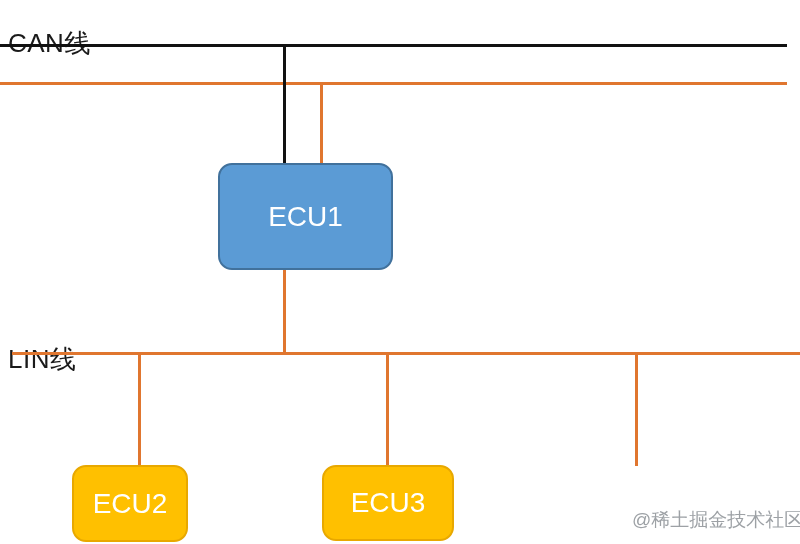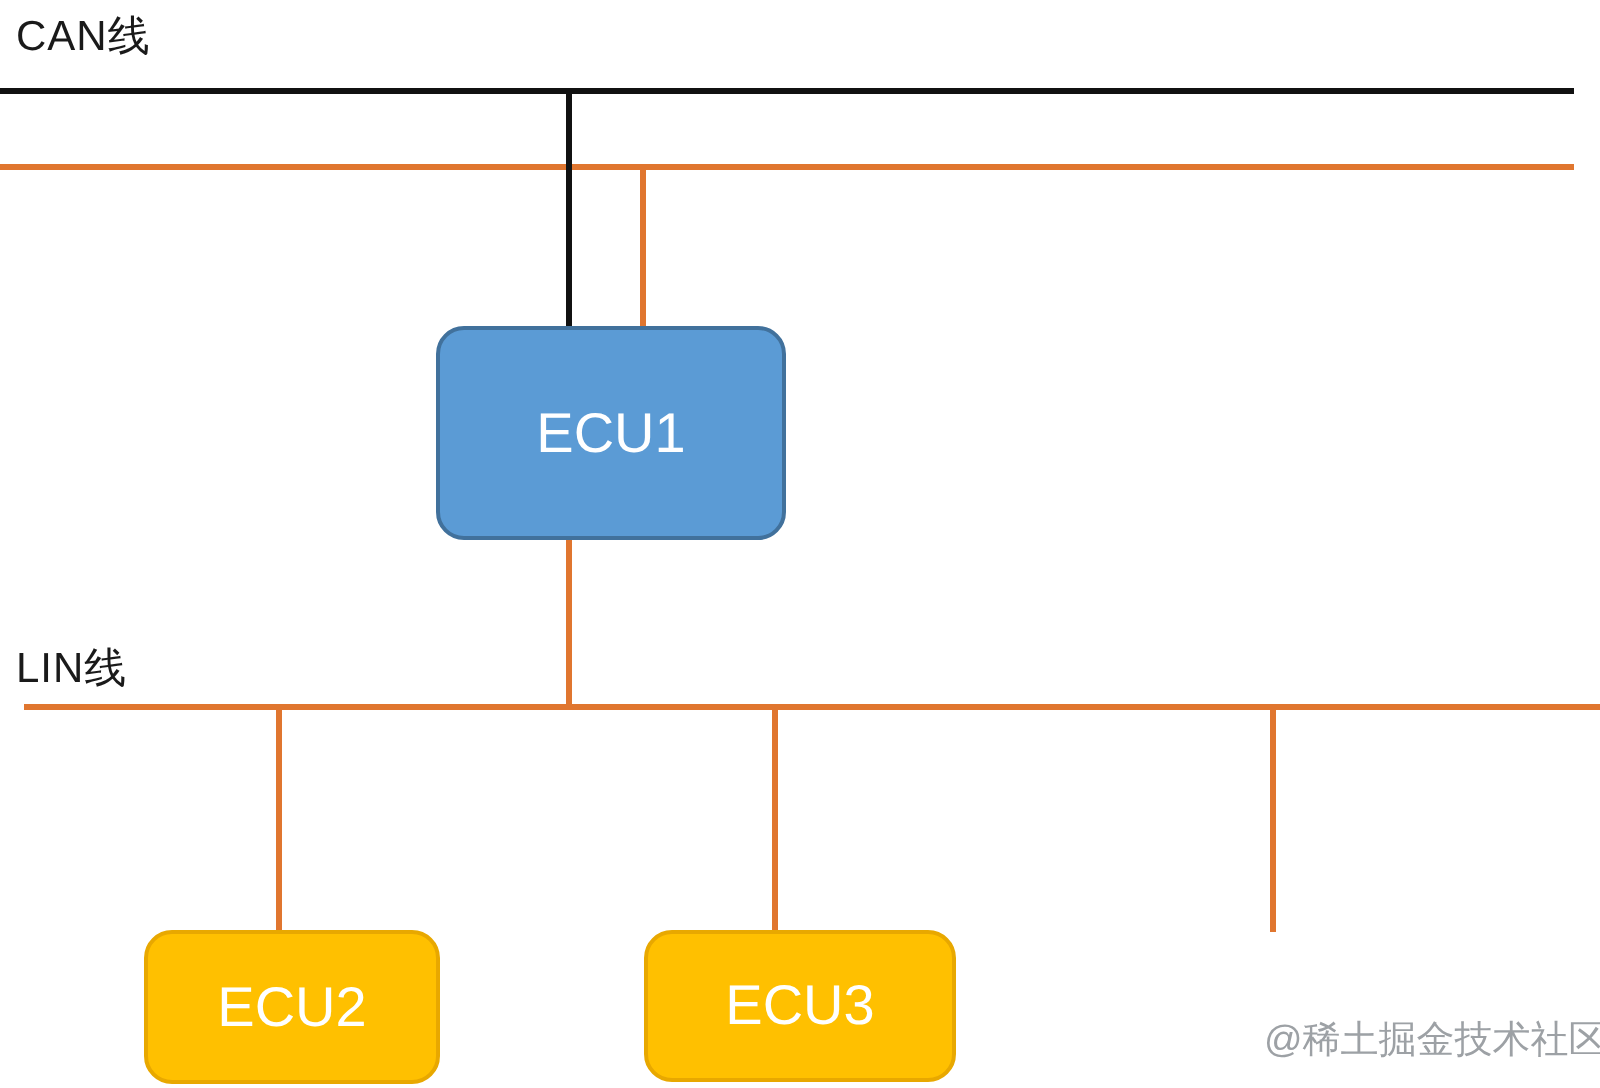--- a/index.html
+++ b/index.html
@@ -10,23 +10,24 @@
   }
   .canvas {
     position: relative;
     width: 800px;
     height: 544px;
     background: #ffffff;
     overflow: hidden;
   }
   .bus-label {
     position: absolute;
-    font-size: 21px;
+    font-size: 26px;
     color: var(--label-text, #1a1a1a);
     letter-spacing: 0.5px;
+    margin-top: 22px;
   }
   .label-can { left: 8px; top: 4px; }
   .label-lin { left: 8px; top: 320px; }
 
   .line { position: absolute; }
   .h-line { height: 3px; }
   .v-line { width: 3px; }
   .black-line  { background: var(--can-bus, #111111); }
   .orange-line { background: var(--lin-bus, #e0762f); }
 
@@ -55,22 +56,22 @@
   }
   .node-blue {
     background: var(--ecu1-fill, #5b9bd5);
     border: 2px solid var(--ecu1-border, #41719c);
   }
   .node-gold {
     background: var(--ecu-fill, #ffc000);
     border: 2px solid var(--ecu-border, #e8a800);
   }
   .node-ecu1 { left: 218px; top: 163px; width: 175px; height: 107px; }
-  .node-ecu2 { left: 72px;  top: 465px; width: 148px; height: 77px;  }
-  .node-ecu3 { left: 322px; top: 465px; width: 156px; height: 76px;  }
+  .node-ecu2 { left: 72px;  top: 465px; width: 116px; height: 77px;  }
+  .node-ecu3 { left: 322px; top: 465px; width: 132px; height: 76px;  }
   .node-ecu4 { left: 571px; top: 466px; width: 132px; height: 75px;  }
 
   .watermark {
     position: absolute;
     left: 632px;
     top: 507px;
     font-size: 19px;
     color: var(--watermark-text, #8c9196);
     opacity: 0.85;
     white-space: nowrap;

